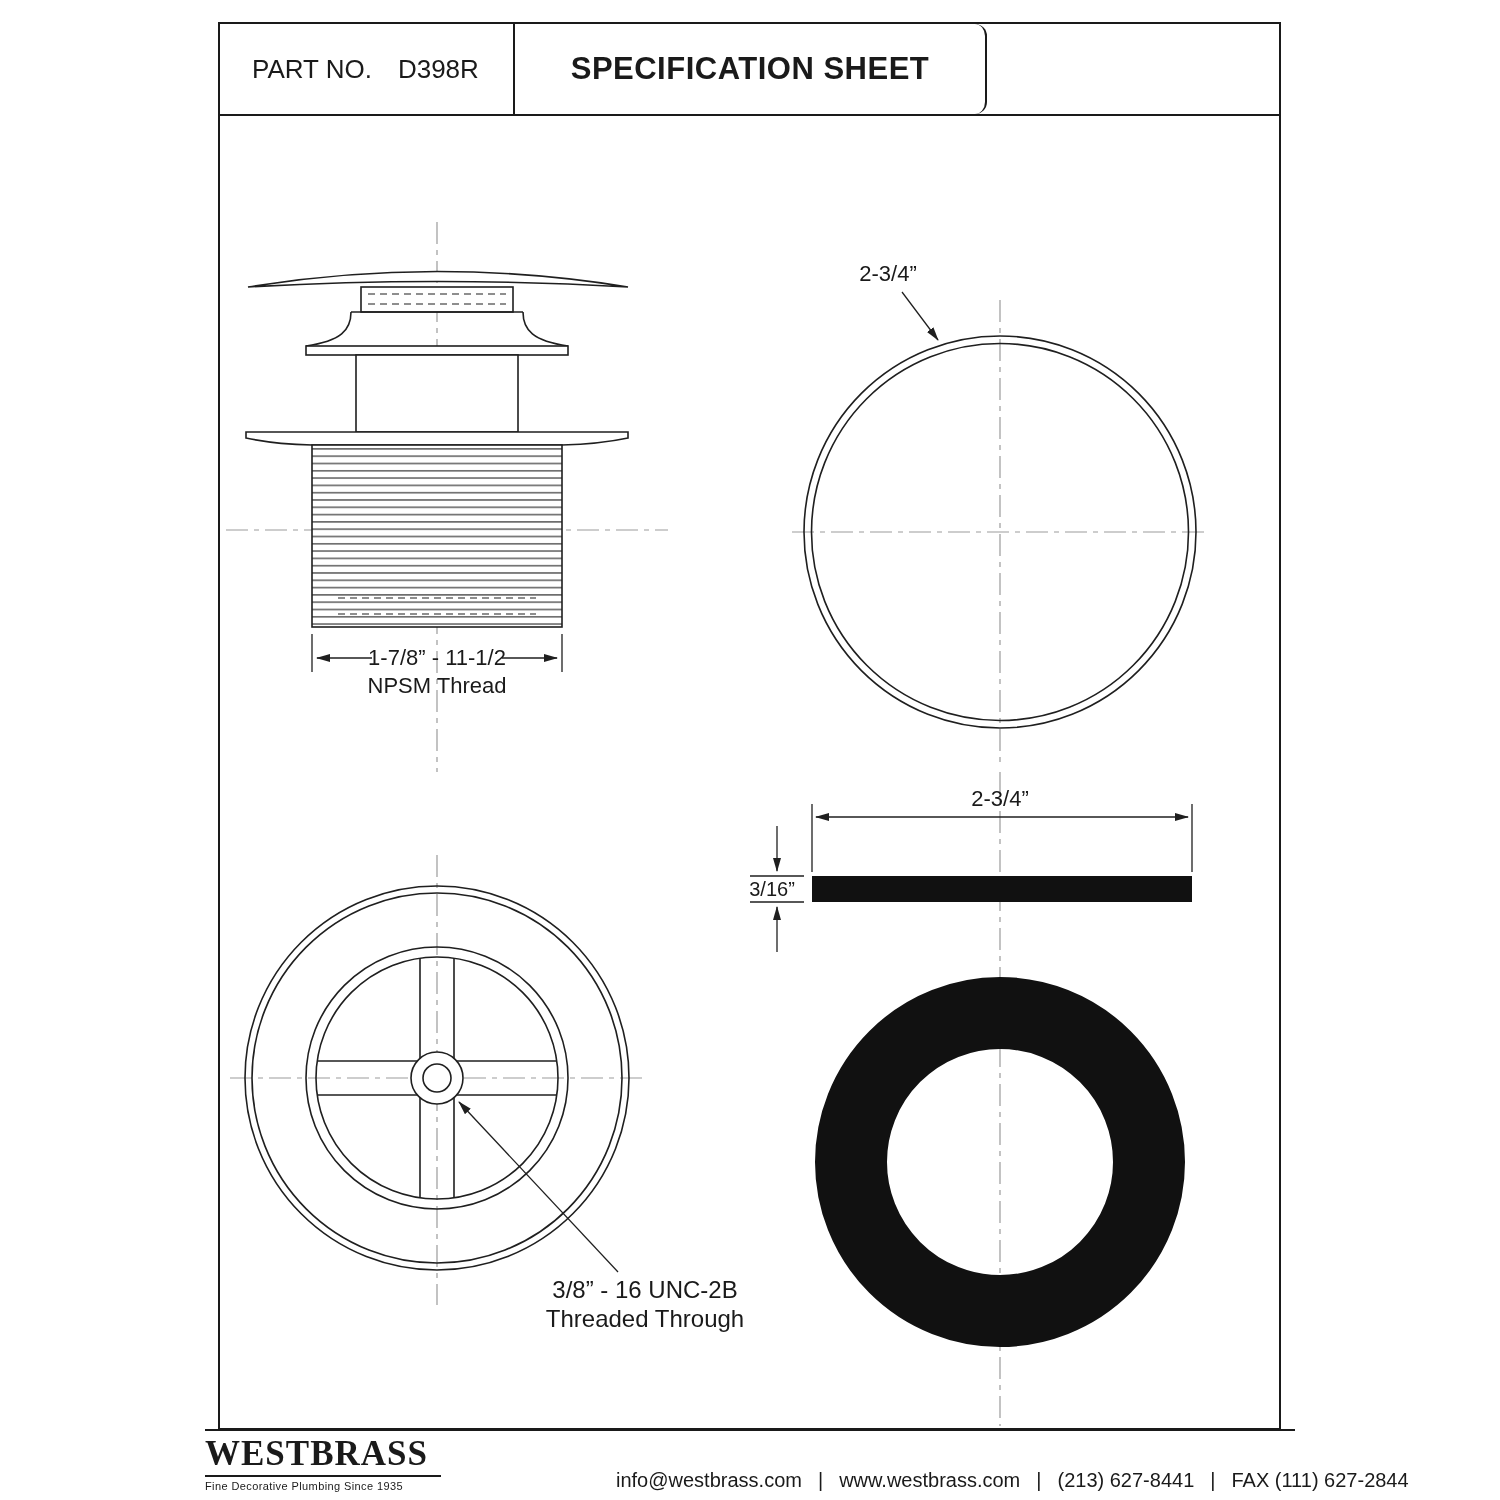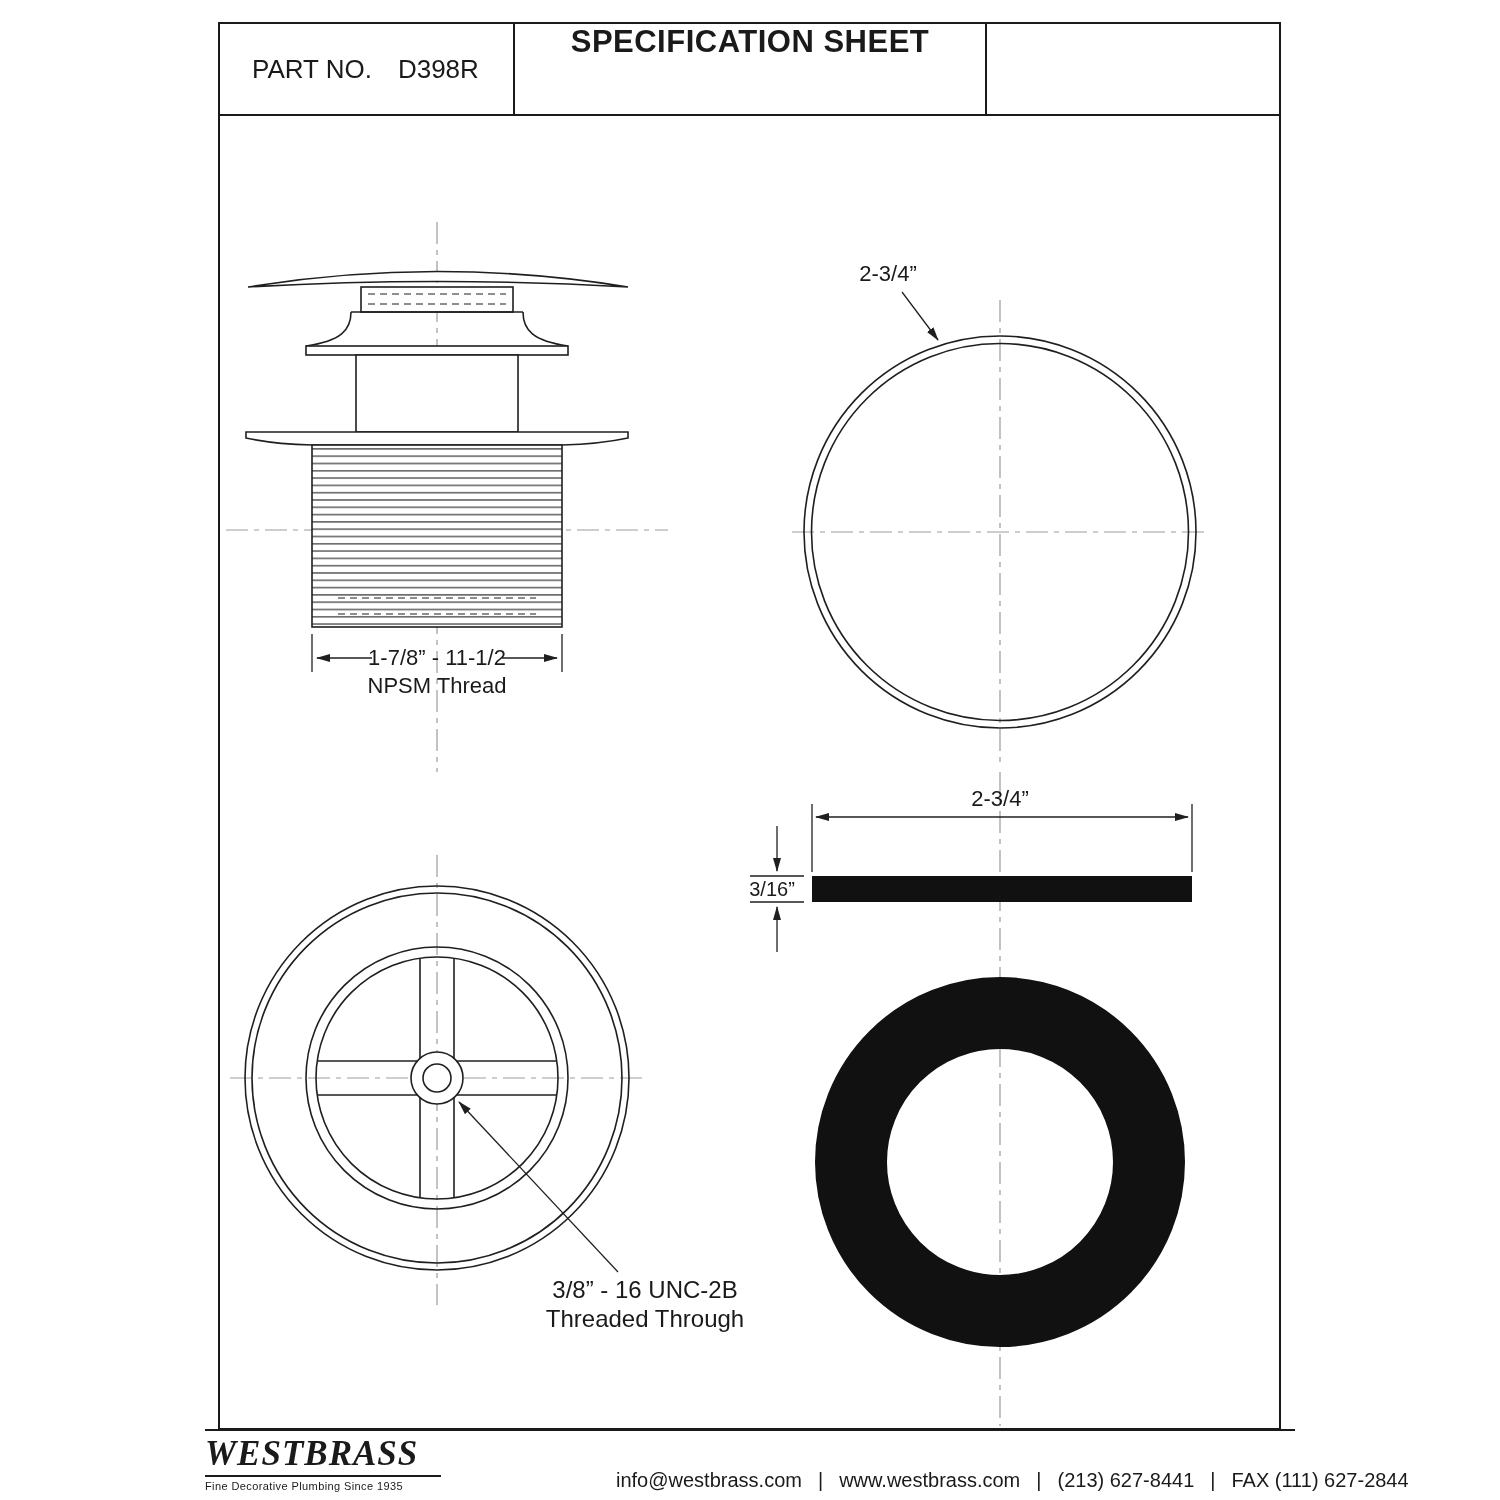--- a/index.html
+++ b/index.html
@@ -14,40 +14,40 @@
   .hdr{
     position:absolute;left:0;top:0;width:100%;height:92px;box-sizing:border-box;
     border-bottom:2px solid #1a1a1a;display:flex;
   }
   .hdr-cell{box-sizing:border-box;height:100%;}
   .cell-part{
     width:295px;border-right:2px solid #1a1a1a;display:flex;align-items:center;
     padding-left:32px;gap:26px;font-size:26px;
   }
   .cell-title{
-    width:472px;border-right:2px solid #1a1a1a;display:flex;align-items:flex-start;
-    justify-content:center;font-size:31px;font-weight:600;letter-spacing:0.5px;
+    width:472px;border-right:2px solid #1a1a1a;display:flex;align-items:center;
+    justify-content:center;font-size:31px;font-weight:600;letter-spacing:0.5px;border-radius:12px;
   }
   .cell-desc{
     flex:1;font-size:20px;line-height:1.35;padding:8px 10px 0 12px;
   }
   .drawing-svg{position:absolute;left:0;top:0;}
   .obj{stroke:#1f1f1f;stroke-width:1.6;fill:none;}
   .objw{stroke:#1f1f1f;stroke-width:1.6;fill:#ffffff;}
   .hid{stroke:#1f1f1f;stroke-width:1.2;fill:none;stroke-dasharray:7 5;}
   .cl{stroke:#9b9b9b;stroke-width:1.2;fill:none;stroke-dasharray:22 6 5 6;}
   .dim{stroke:#1f1f1f;stroke-width:1.3;fill:none;}
   .solidfill{fill:#111111;stroke:none;}
   text{font-family:"Liberation Sans", sans-serif;fill:#1a1a1a;}
   .t22{font-size:22px;}
   .t24{font-size:24px;}
   .t20{font-size:20px;}
   .footer-rule{position:absolute;left:205px;top:1429px;width:1090px;height:2px;background:#1a1a1a;}
   .logo{position:absolute;left:205px;top:1436px;width:240px;}
-  .brand{font-family:"Liberation Serif", serif;font-weight:bold;font-size:35px;letter-spacing:1px;line-height:1.05;font-style:italic;}
+  .brand{font-family:"Liberation Serif", serif;font-weight:bold;font-size:35px;letter-spacing:1px;line-height:1.05;}
   .brand-rule{height:2px;background:#1a1a1a;margin:2px 0 3px 0;width:236px;}
   .tagline{font-size:11px;letter-spacing:0.4px;white-space:nowrap;}
   .contact{
     position:absolute;left:616px;top:1452px;display:flex;align-items:center;gap:16px;
     font-size:20px;white-space:nowrap;margin-top:17px;
   }
   .contact .sep{color:#1a1a1a;}
 </style>
 </head>
 <body>

